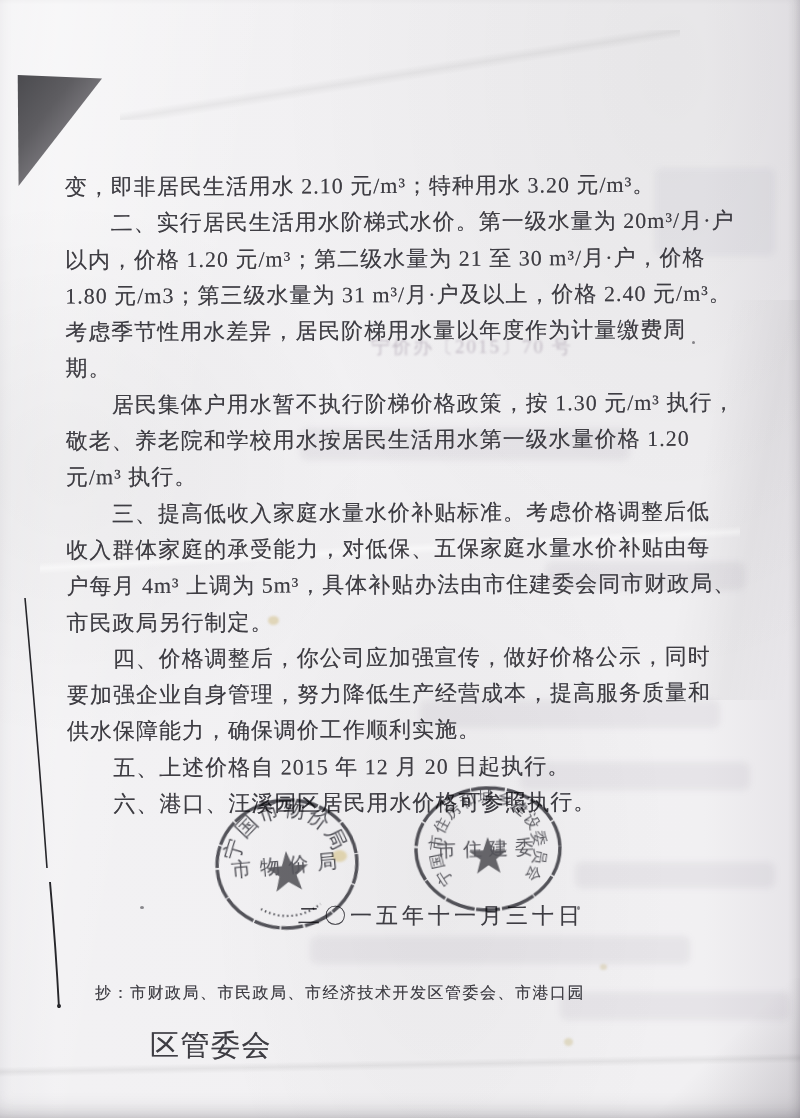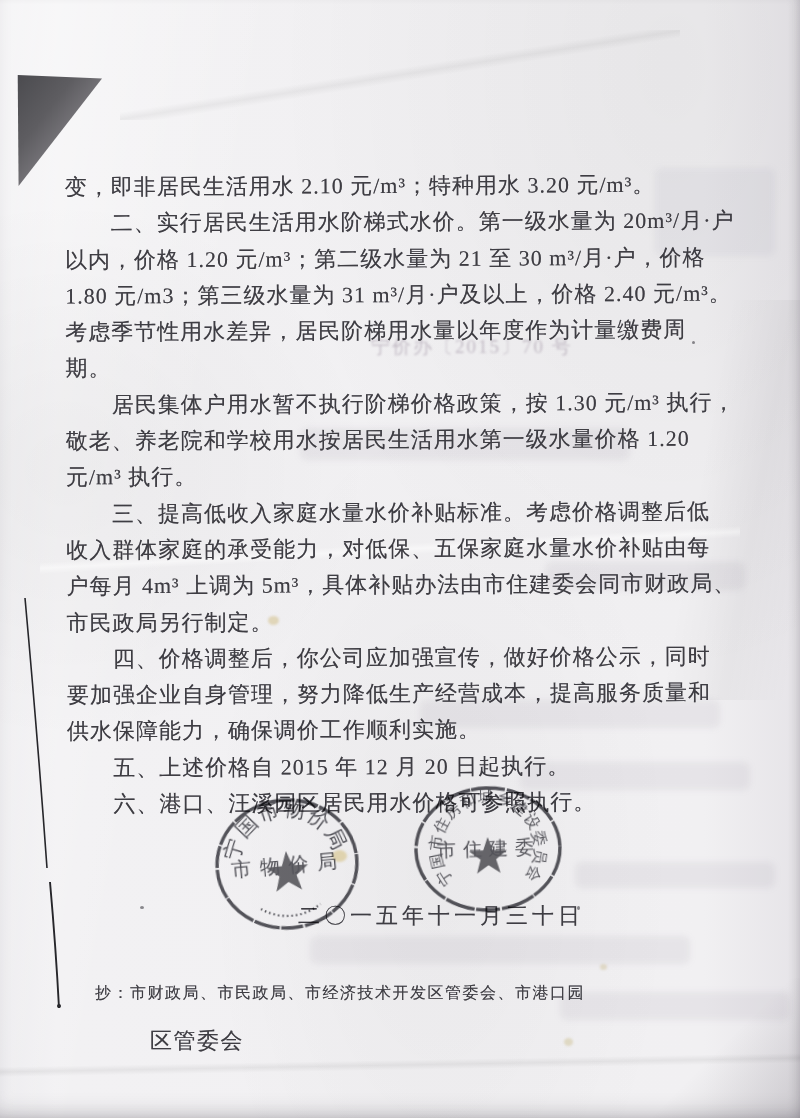--- a/index.html
+++ b/index.html
@@ -39,21 +39,21 @@
   }
   .body-text .line{white-space:nowrap;}
   .body-text .line.indent{padding-left:46px;}
   .date-line{
     position:absolute;left:298px;top:901px;
     font-size:22px;letter-spacing:4px;color:#3e3d43;
     text-shadow:0 0 0.6px rgba(62,61,67,0.5);white-space:nowrap;
   }
   .cc-block{position:absolute;left:0;top:0;color:#3e3d43;text-shadow:0 0 0.6px rgba(62,61,67,0.5);}
   .cc-l1{position:absolute;left:95px;top:983px;font-size:16px;letter-spacing:1.5px;white-space:nowrap;width:700px;}
-  .cc-l2{position:absolute;left:150px;top:1026px;font-size:22px;letter-spacing:1.5px;white-space:nowrap;width:300px;}
+  .cc-l2{position:absolute;left:150px;top:1026px;font-size:29px;letter-spacing:1.5px;white-space:nowrap;width:300px;}
   
   .ghost-number{
     position:absolute;left:371px;top:334px;font-size:19px;letter-spacing:2px;
     color:#97899b;opacity:0.5;filter:blur(0.8px);white-space:nowrap;
   }
   .smudge{position:absolute;background:rgba(118,112,136,0.09);border-radius:7px;filter:blur(3px);}
   .sm1{left:300px;top:428px;width:330px;height:32px;}
   .sm2{left:545px;top:562px;width:200px;height:28px;}
   .sm3{left:420px;top:700px;width:300px;height:28px;}
   .sm4{left:520px;top:762px;width:230px;height:28px;}

